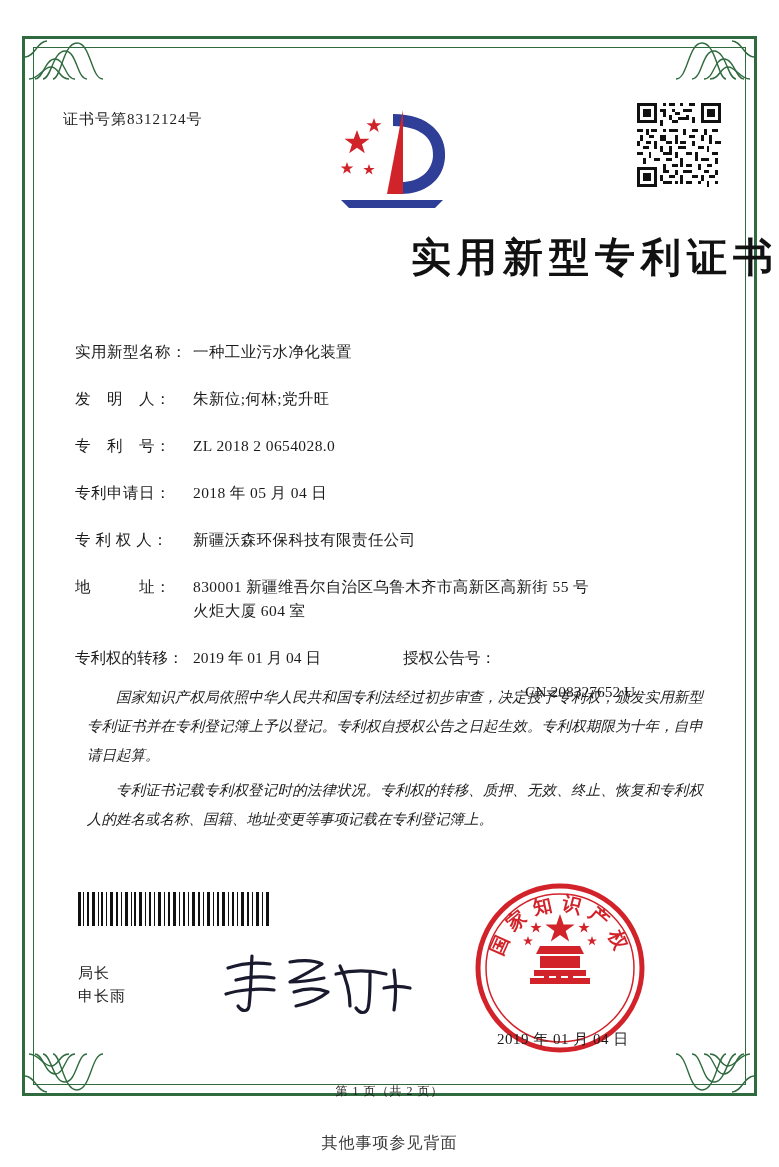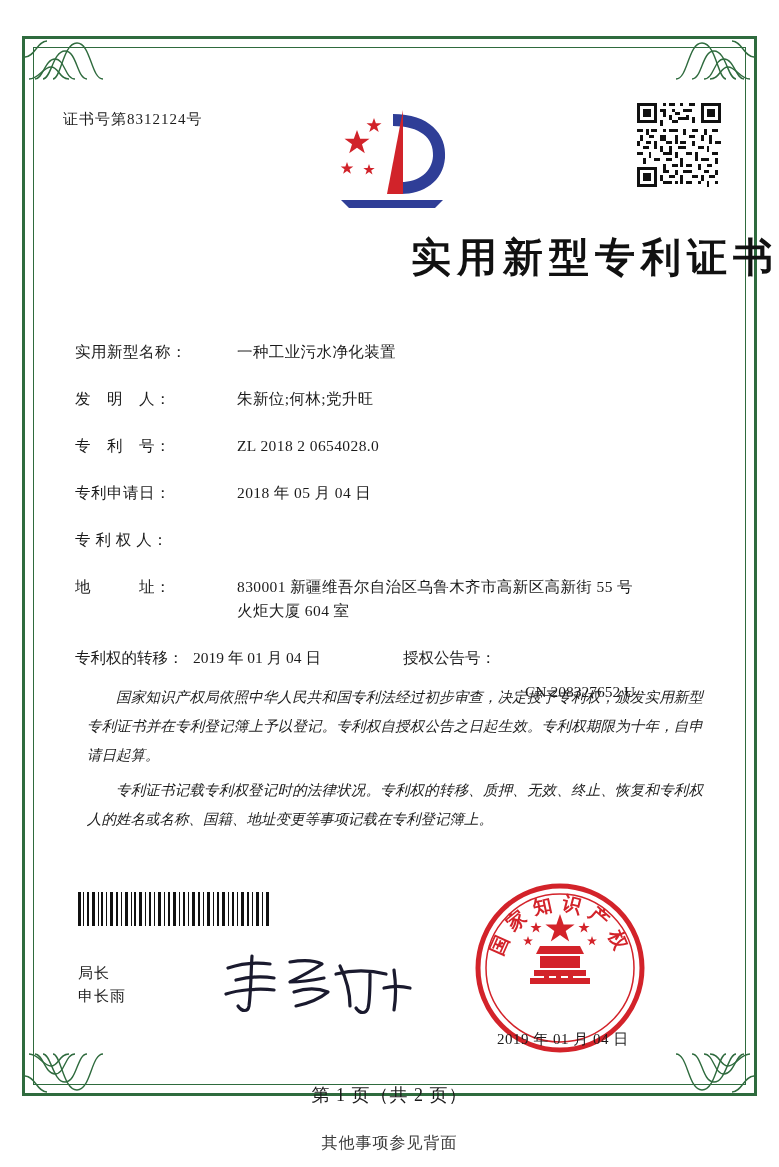--- a/index.html
+++ b/index.html
@@ -95,21 +95,20 @@
     position: absolute;
     left: 75px;
     top: 340px;
     width: 630px;
     font-size: 15.5px;
     line-height: 1.55;
   }
   .field {
     display: flex;
     margin-bottom: 23px;
-    gap: 44px;
   }
   .field .lbl {
     width: 118px;
     flex: 0 0 118px;
     white-space: pre;
     letter-spacing: 0.5px;
   }
   .field .val {
     flex: 1 1 auto;
     letter-spacing: 0.4px;
@@ -187,21 +186,21 @@
     color: #1b1b1b;
     letter-spacing: 0.5px;
   }
 
   
   .page-num {
     position: absolute;
     left: 0; right: 0;
     top: 1083px;
     text-align: center;
-    font-size: 18px;
+    font-size: 12px;
     letter-spacing: 1px;
   }
   .footnote {
     position: absolute;
     left: 0; right: 0;
     top: 1133px;
     text-align: center;
     font-size: 16px;
     color: #3a3a3a;
     letter-spacing: 1px;
@@ -393,20 +392,21 @@
       <span class="val">ZL 2018 2 0654028.0</span>
     </div>
 
     <div class="field">
       <span class="lbl">专利申请日：</span>
       <span class="val">2018 年 05 月 04 日</span>
     </div>
 
     <div class="field">
       <span class="lbl">专 利 权 人：</span>
+      <span class="val">新疆沃森环保科技有限责任公司</span>
     </div>
 
     <div class="field">
       <span class="lbl">地　　　址：</span>
       <span class="val">
         <span>830001 新疆维吾尔自治区乌鲁木齐市高新区高新街 55 号</span>
         <span class="line2">火炬大厦 604 室</span>
       </span>
     </div>
 

